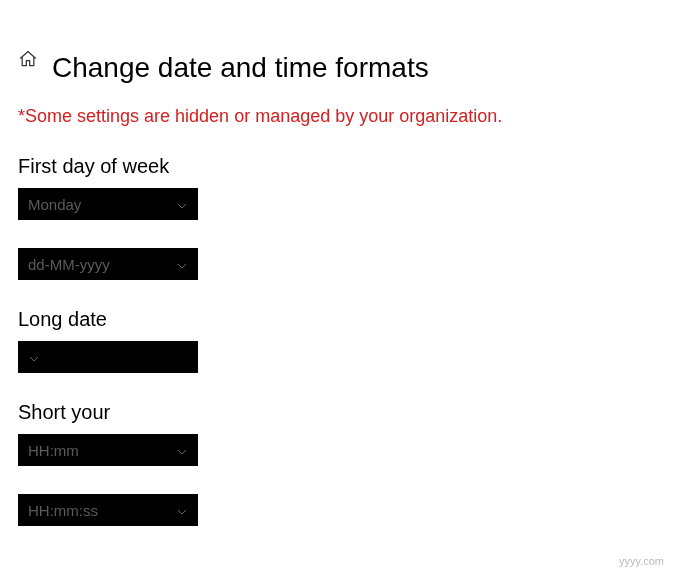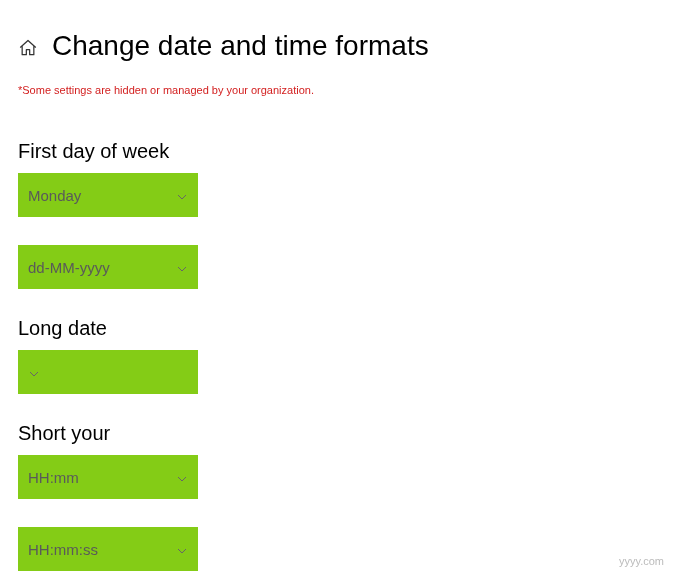--- a/index.html
+++ b/index.html
@@ -25,39 +25,40 @@
     .home-icon {
       width: 20px;
       height: 20px;
       flex-shrink: 0;
       margin-top: 3px;
     }
     .page-title {
       font-size: 28px;
       font-weight: 400;
       letter-spacing: 0px;
+      margin-top: 22px;
     }
     .notice {
       color: #d32020;
-      font-size: 11px;
-      margin-bottom: 44px;
+      font-size: 18px;
+      margin-bottom: 28px;
     }
     .field-group {
       margin-bottom: 28px;
     }
     .field-label {
       font-size: 20px;
       color: #000000;
       margin-bottom: 10px;
       display: block;
     }
     .dropdown {
       width: 180px;
-      height: 44px;
-      background: #84cc16;
+      height: 32px;
+      background: #000000;
       display: flex;
       align-items: center;
       justify-content: space-between;
       padding: 0 10px;
       cursor: default;
       color: #5a5a5a;
       font-size: 15px;
     }
     .dropdown-value {
       color: #5a5a5a;

